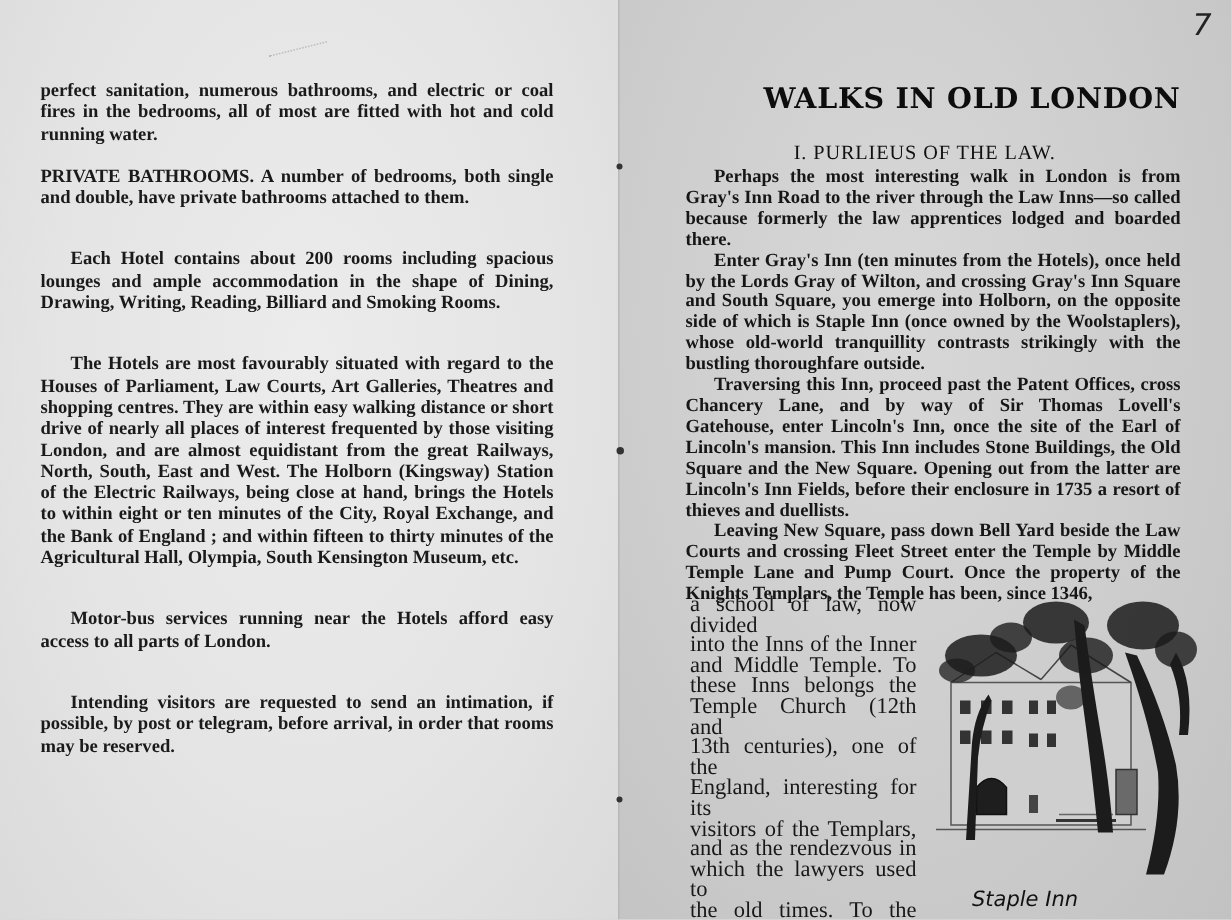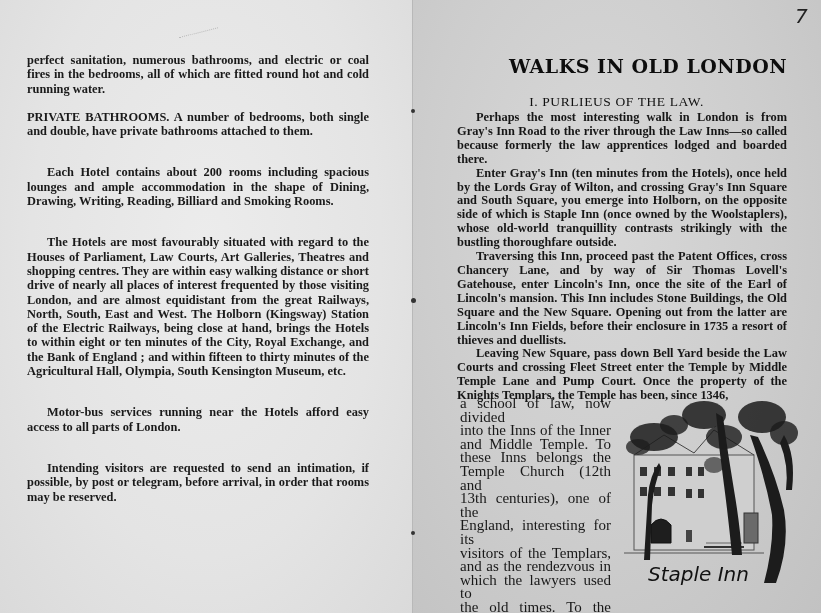--- a/index.html
+++ b/index.html
@@ -50,22 +50,22 @@
   .col-right .indent { text-indent: 19px; }
   .col-narrow {
     position: absolute; left: 460px; top: 397px; width: 151px;
     font-size: 15px; line-height: 13.6px; color: #181818;
   }
   .col-narrow p { margin: 0; text-align: justify; text-align-last: justify; }
   .col-narrow p.last { text-align-last: justify; text-decoration: underline; }
 
   .illustration { position: absolute; left: 624px; top: 395px; width: 180px; height: 192px; }
   .caption {
-    position: absolute; left: 648px; top: 562px;
-    font-family: "DejaVu Sans", sans-serif; font-style: italic; font-size: 20px; color: #111;
+    position: absolute; left: 648px; top: 592px;
+    font-family: "DejaVu Sans", sans-serif; font-style: italic; font-size: 14px; color: #111;
   }
   .page-number {
     position: absolute; left: 795px; top: 4px;
     font-family: "DejaVu Sans", sans-serif; font-style: italic; font-size: 20px; color: #222;
   }
   .smudge {
     position: absolute; left: 180px; top: 32px; width: 40px; height: 12px;
     border-top: 1px dotted #bbb; transform: rotate(-14deg);
   }
 </style>
@@ -74,21 +74,21 @@
 
 <div class="page page-left"></div>
 <div class="page page-right"></div>
 <div class="gutter"></div>
 <div class="gutter-dot" style="top:109px"></div>
 <div class="gutter-dot" style="top:298px;width:5px;height:5px;"></div>
 <div class="gutter-dot" style="top:531px"></div>
 <div class="smudge"></div>
 
 <div class="col-left">
-  <p>perfect sanitation, numerous bathrooms, and electric or coal fires in the bedrooms, all of which are fitted round hot and cold running water.</p>
+  <p>perfect sanitation, numerous bathrooms, and electric or coal fires in the bedrooms, all of most are fitted with hot and cold running water.</p>
   <p class="gap1">PRIVATE BATHROOMS. A number of bedrooms, both single and double, have private bathrooms attached to them.</p>
   <p class="indent gap2">Each Hotel contains about 200 rooms including spacious lounges and ample accommodation in the shape of Dining, Drawing, Writing, Reading, Billiard and Smoking Rooms.</p>
   <p class="indent gap2">The Hotels are most favourably situated with regard to the Houses of Parliament, Law Courts, Art Galleries, Theatres and shopping centres. They are within easy walking distance or short drive of nearly all places of interest frequented by those visiting London, and are almost equidistant from the great Railways, North, South, East and West. The Holborn (Kingsway) Station of the Electric Railways, being close at hand, brings the Hotels to within eight or ten minutes of the City, Royal Exchange, and the Bank of England ; and within fifteen to thirty minutes of the Agricultural Hall, Olympia, South Kensington Museum, etc.</p>
   <p class="indent gap2">Motor-bus services running near the Hotels afford easy access to all parts of London.</p>
   <p class="indent gap2">Intending visitors are requested to send an intimation, if possible, by post or telegram, before arrival, in order that rooms may be reserved.</p>
 </div>
 
 <div class="page-number">7</div>
 <div class="title">WALKS IN OLD LONDON</div>
 <div class="subtitle">I. PURLIEUS OF THE LAW.</div>

